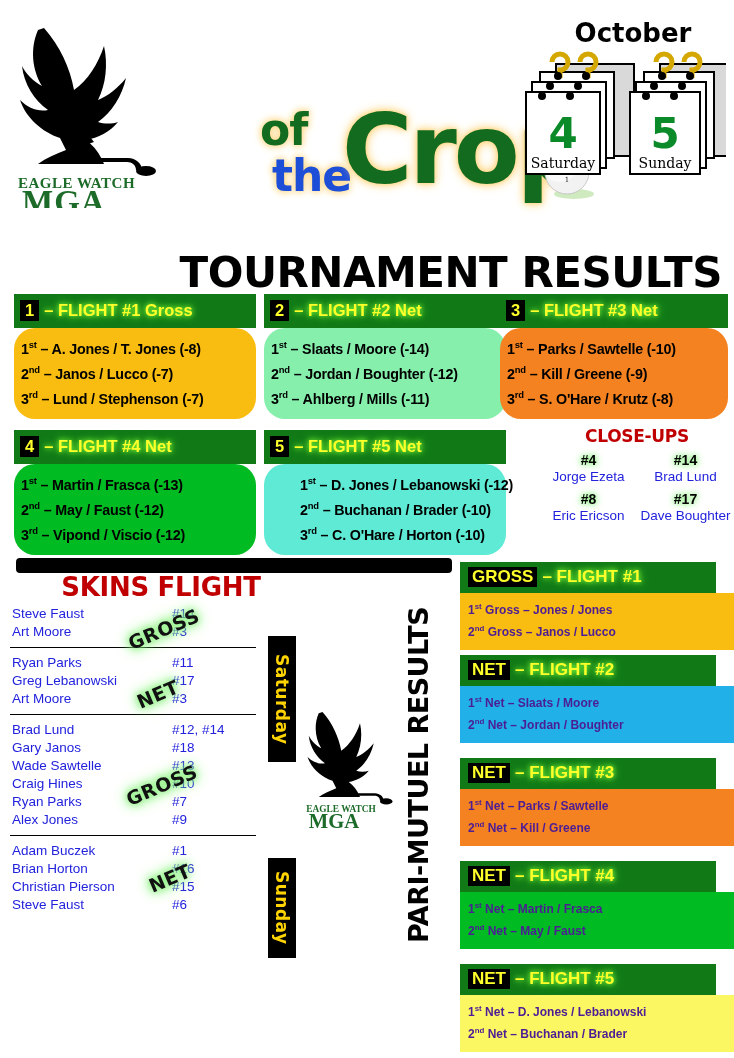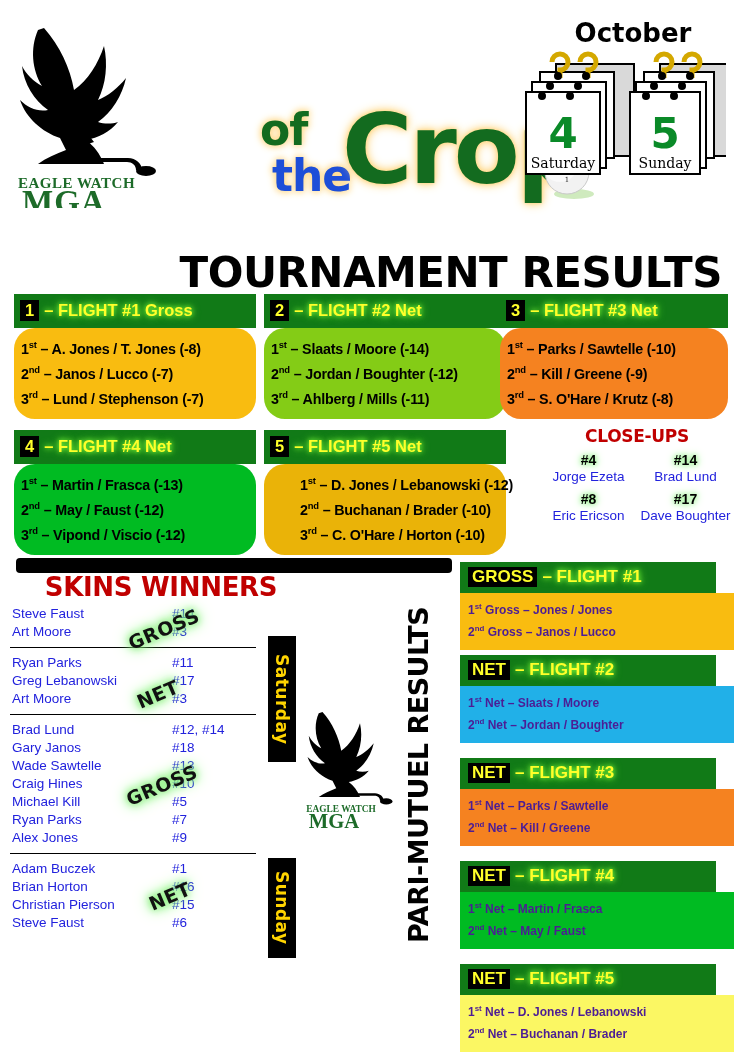--- a/index.html
+++ b/index.html
@@ -234,21 +234,21 @@
           <div class="fc-row">1<sup>st</sup> – A. Jones / T. Jones (-8)</div>
           <div class="fc-row">2<sup>nd</sup> – Janos / Lucco (-7)</div>
           <div class="fc-row">3<sup>rd</sup> – Lund / Stephenson (-7)</div>
         </div>
       </div>
       <div class="flight-card" style="left: 264px; top: 294px; width: 242px;">
         <div class="fc-head">
           <span class="fc-num">2</span>
           <span>– FLIGHT #2 Net</span>
         </div>
-        <div class="fc-body" style="background: #84cc16;">
+        <div class="fc-body" style="background: #86efac;">
           <div class="fc-row">1<sup>st</sup> – Slaats / Moore (-14)</div>
           <div class="fc-row">2<sup>nd</sup> – Jordan / Boughter (-12)</div>
           <div class="fc-row">3<sup>rd</sup> – Ahlberg / Mills (-11)</div>
         </div>
       </div>
       <div class="flight-card" style="left: 500px; top: 294px; width: 228px;">
         <div class="fc-head">
           <span class="fc-num">3</span>
           <span>– FLIGHT #3 Net</span>
         </div>
@@ -267,21 +267,21 @@
           <div class="fc-row">1<sup>st</sup> – Martin / Frasca (-13)</div>
           <div class="fc-row">2<sup>nd</sup> – May / Faust (-12)</div>
           <div class="fc-row">3<sup>rd</sup> – Vipond / Viscio (-12)</div>
         </div>
       </div>
       <div class="flight-card" style="left: 264px; top: 430px; width: 242px;">
         <div class="fc-head">
           <span class="fc-num">5</span>
           <span>– FLIGHT #5 Net</span>
         </div>
-        <div class="fc-body" style="background: #eab308; padding-left: 36px;">
+        <div class="fc-body" style="background: #5eead4; padding-left: 36px;">
           <div class="fc-row">1<sup>st</sup> – D. Jones / Lebanowski (-12)</div>
           <div class="fc-row">2<sup>nd</sup> – Buchanan / Brader (-10)</div>
           <div class="fc-row">3<sup>rd</sup> – C. O'Hare / Horton (-10)</div>
         </div>
       </div>
     </div>
 
   <div class="closeups">
     <div class="cu-title">CLOSE-UPS</div>
     <div class="cu-grid" id="cu-host">
@@ -298,21 +298,21 @@
           <div class="cu-name">Eric Ericson</div>
         </div>
         <div class="cu-cell">
           <div class="cu-hole">#17</div>
           <div class="cu-name">Dave Boughter</div>
         </div>
       </div>
   </div>
 
   <div class="skins-bar"></div>
-  <div class="skins-title">SKINS WINNERS</div>
+  <div class="skins-title">SKINS FLIGHT</div>
   <div class="skins-list" id="skins-host">
       <div class="sk-group" style="position: relative;">
         <div class="sk-row">
           <div class="sk-name">Steve Faust</div>
           <div class="sk-hole">#14</div>
         </div>
         <div class="sk-row">
           <div class="sk-name">Art  Moore</div>
           <div class="sk-hole">#3</div>
         </div>
@@ -344,24 +344,20 @@
           <div class="sk-name">Gary  Janos</div>
           <div class="sk-hole">#18</div>
         </div>
         <div class="sk-row">
           <div class="sk-name">Wade Sawtelle</div>
           <div class="sk-hole">#13</div>
         </div>
         <div class="sk-row">
           <div class="sk-name">Craig Hines</div>
           <div class="sk-hole">#10</div>
-        </div>
-        <div class="sk-row">
-          <div class="sk-name">Michael Kill</div>
-          <div class="sk-hole">#5</div>
         </div>
         <div class="sk-row">
           <div class="sk-name">Ryan Parks</div>
           <div class="sk-hole">#7</div>
         </div>
         <div class="sk-row">
           <div class="sk-name">Alex  Jones</div>
           <div class="sk-hole">#9</div>
         </div>
         <div class="sk-stamp" style="left: 116px; top: 54px;">GROSS</div>

